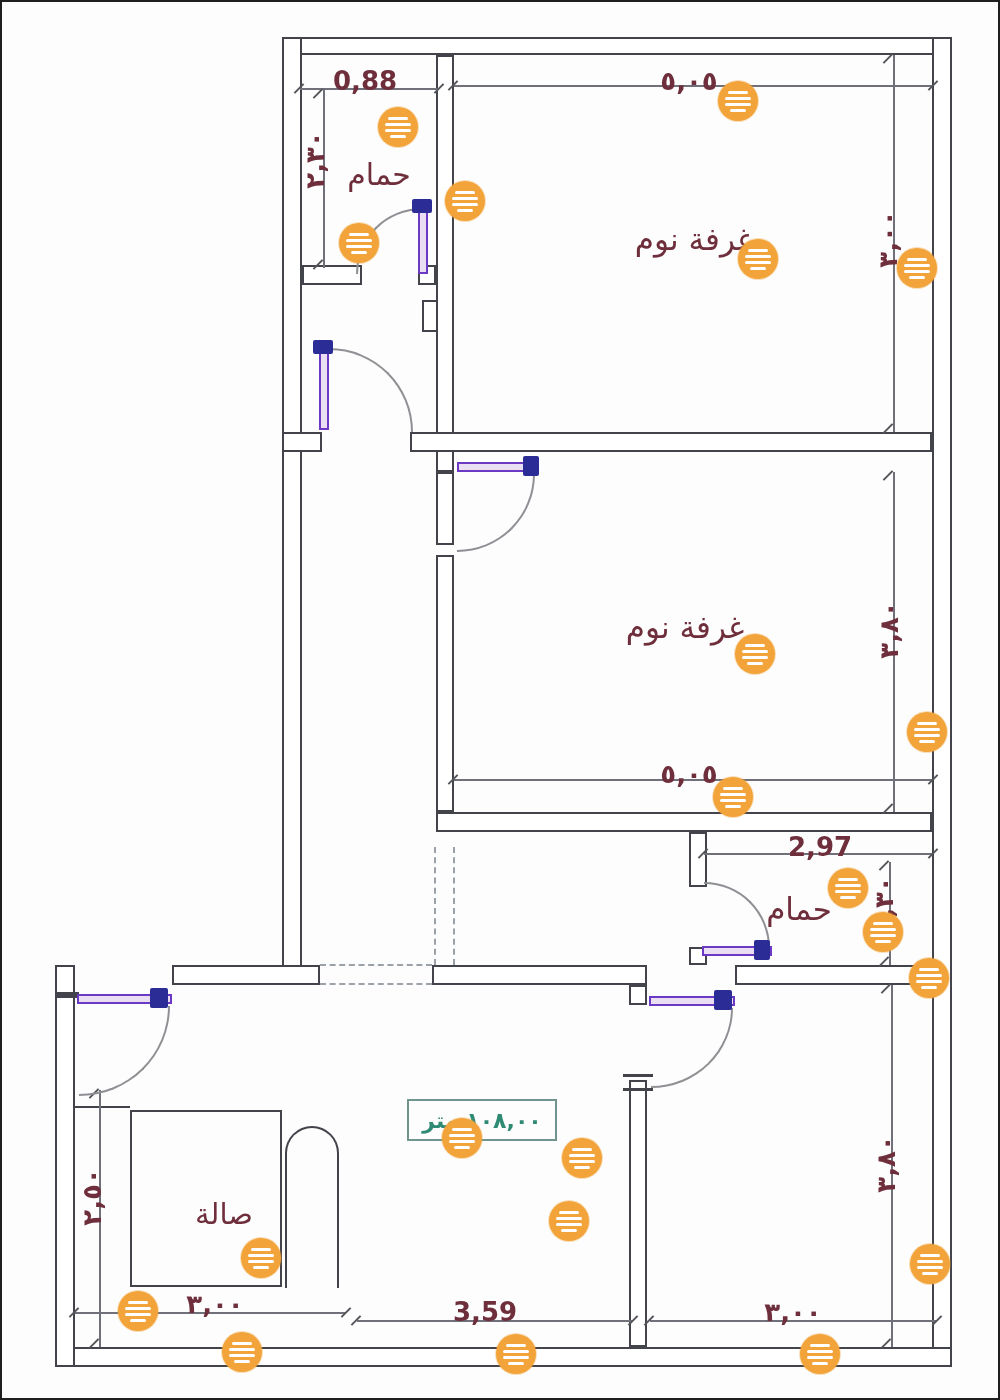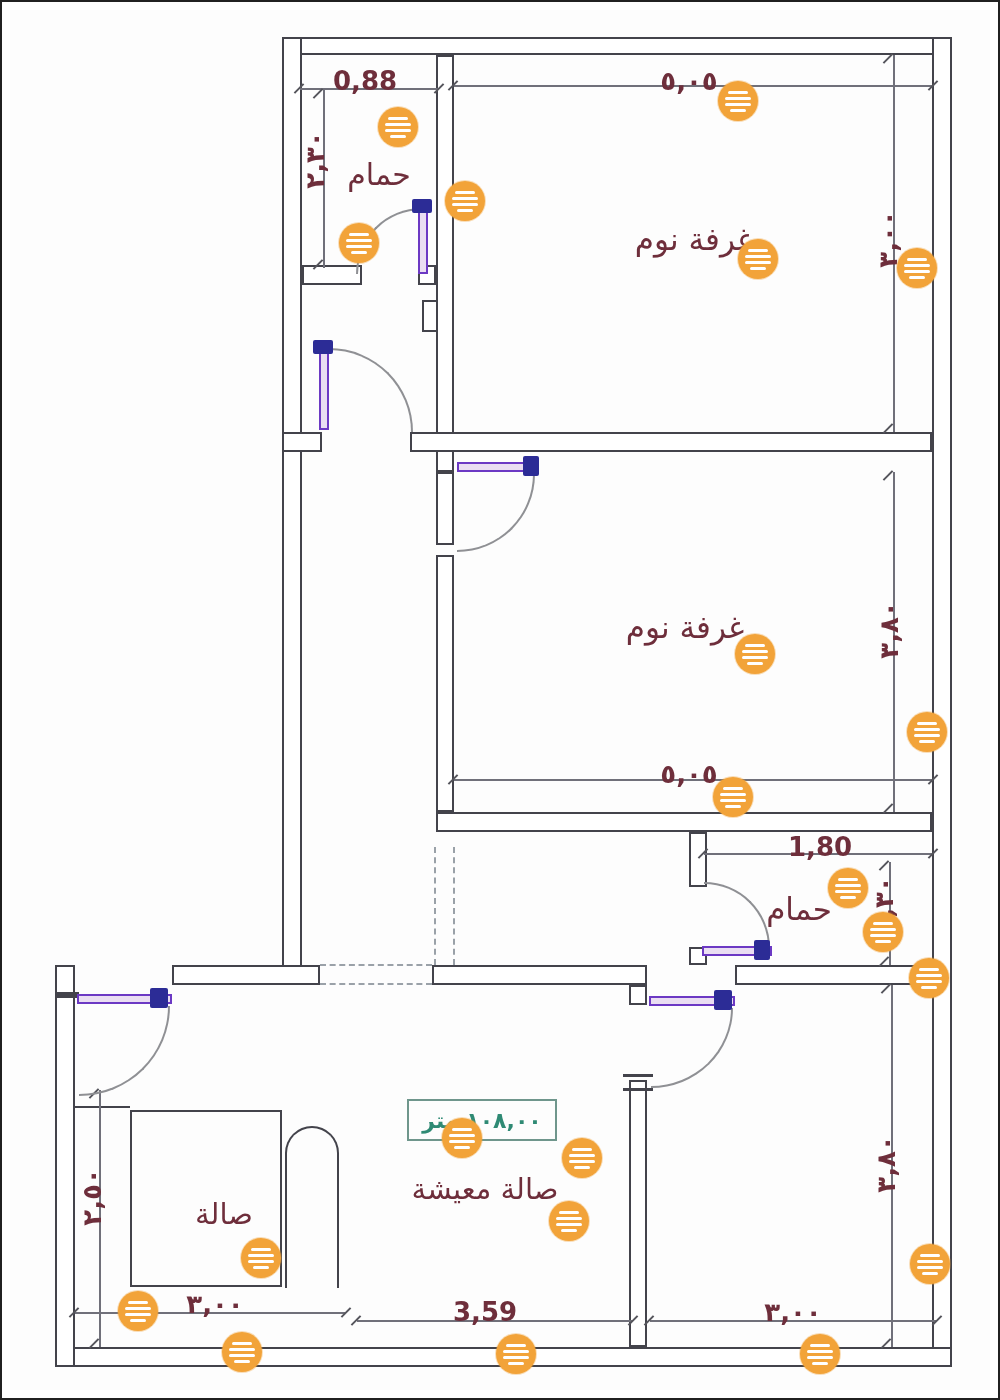--- a/index.html
+++ b/index.html
@@ -136,28 +136,27 @@
     <div class="hinge" style="left:712px;top:988px;width:18px;height:20px"></div>
   </div>
 
   <div id="area-badge">١٠٨,٠٠ متر</div>
 
 <div class="room-label" style="left: 377px; top: 172px; font-size: 30px;">حمام</div>
     <div class="room-label" style="left: 692px; top: 237px; font-size: 31px;">غرفة نوم</div>
     <div class="room-label" style="left: 683px; top: 625px; font-size: 31px;">غرفة نوم</div>
     <div class="room-label" style="left: 797px; top: 907px; font-size: 31px;">حمام</div>
     <div class="room-label" style="left: 222px; top: 1212px; font-size: 29px;">صالة</div>
-    <div class="room-label" style="left: 483px; top: 1187px; font-size: 29px;">صالة معيشة</div>
     <div class="dim-text" style="left: 363px; top: 79px; transform: translate(-50%, -50%);">0,88</div>
     <div class="dim-text" style="left: 313px; top: 158px; transform: translate(-50%, -50%) rotate(-90deg);">٢,٣٠</div>
     <div class="dim-text" style="left: 687px; top: 79px; transform: translate(-50%, -50%);">٥,٠٥</div>
     <div class="dim-text" style="left: 886px; top: 237px; transform: translate(-50%, -50%) rotate(-90deg);">٣,٠٠</div>
     <div class="dim-text" style="left: 687px; top: 772px; transform: translate(-50%, -50%);">٥,٠٥</div>
     <div class="dim-text" style="left: 887px; top: 628px; transform: translate(-50%, -50%) rotate(-90deg);">٣,٨٠</div>
-    <div class="dim-text" style="left: 818px; top: 845px; transform: translate(-50%, -50%);">1,80</div>
+    <div class="dim-text" style="left: 818px; top: 845px; transform: translate(-50%, -50%);">2,97</div>
     <div class="dim-text" style="left: 882px; top: 903px; transform: translate(-50%, -50%) rotate(-90deg);">١,٣٠</div>
     <div class="dim-text" style="left: 884px; top: 1162px; transform: translate(-50%, -50%) rotate(-90deg);">٣,٨٠</div>
     <div class="dim-text" style="left: 90px; top: 1195px; transform: translate(-50%, -50%) rotate(-90deg);">٢,٥٠</div>
     <div class="dim-text" style="left: 213px; top: 1302px; transform: translate(-50%, -50%);">٣,٠٠</div>
     <div class="dim-text" style="left: 483px; top: 1310px; transform: translate(-50%, -50%);">3,59</div>
     <div class="dim-text" style="left: 791px; top: 1310px; transform: translate(-50%, -50%);">٣,٠٠</div>
     <div class="marker" style="left: 376px; top: 105px;">
       <i style="width: 20px;"></i>
       <i style="width: 26px;"></i>
       <i style="width: 26px;"></i>

